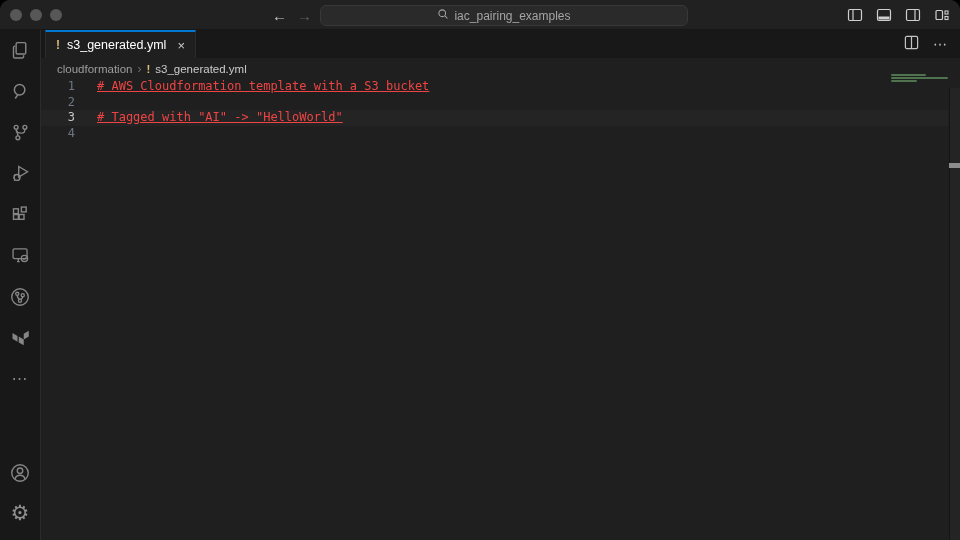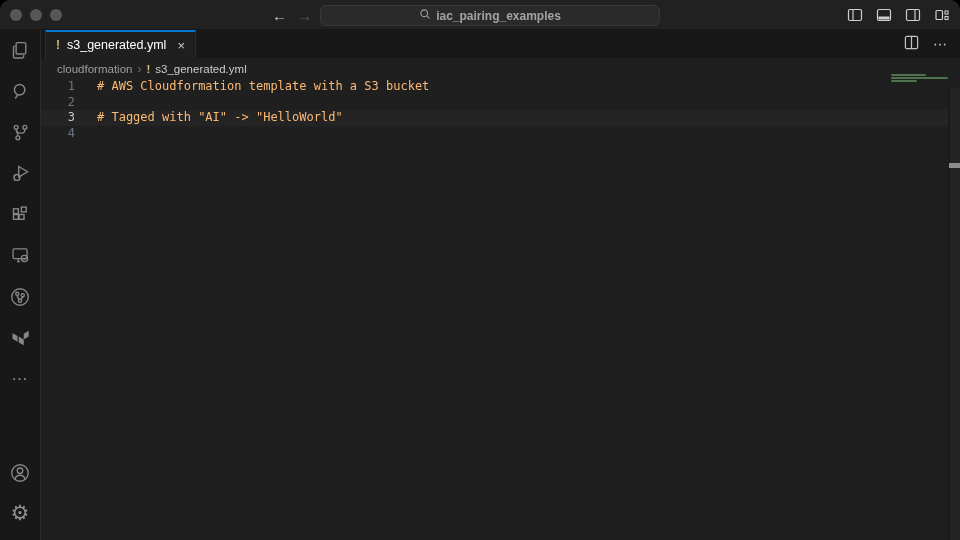--- a/index.html
+++ b/index.html
@@ -11,24 +11,24 @@
   
   .titlebar { position:absolute; top:0; left:0; right:0; height:30px;
               background:#212121; border-bottom:1px solid #171717;
               display:flex; align-items:center; }
   .traffic { display:flex; gap:8px; margin-left:10px; }
   .traffic span { width:12px; height:12px; border-radius:50%; background:#575757; display:block; }
   .nav { position:absolute; left:272px; top:0; height:30px; display:flex; align-items:center; gap:10px;
          font-size:15px; }
   .nav .back { color:#c9c9c9; }
   .nav .fwd  { color:#5f5f5f; }
-  .cmdcenter { position:absolute; left:320px; top:5px; width:340px; height:21px;
+  .cmdcenter { position:absolute; left:320px; top:5px; width:368px; height:21px;
                background:#2a2a2a; border:1px solid #383838; border-radius:6px;
                display:flex; align-items:center; justify-content:center; gap:5px;
-               color:#a4a4a4; font-size:12px;font-weight:bold; }
+               color:#a4a4a4; font-size:12px; }
   .cmdcenter svg { flex:0 0 auto; }
   .tb-icons { position:absolute; right:10px; top:0; height:30px;
               display:flex; align-items:center; gap:13px; }
   .tb-icons svg { display:block; }
 
   
   .activitybar { position:absolute; left:0; top:30px; bottom:0; width:41px;
                  background:#181818; border-right:1px solid #2b2b2b;
                  display:flex; flex-direction:column; align-items:center; }
   .ab-item { width:41px; height:41px; display:flex; align-items:center; justify-content:center;
@@ -57,21 +57,21 @@
                  display:flex; align-items:center; gap:5px; padding-left:16px;
                  font-size:11.5px; color:#9d9d9d; background:#1f1f1f; }
   .breadcrumbs .chev { color:#6d6d6d; font-size:12px; }
   .breadcrumbs .warn { color:#d7ba7d; font-weight:bold; }
   .breadcrumbs .file { color:#cccccc; }
 
   .code { position:absolute; left:0; top:49px; right:12px;
           font-family:"DejaVu Sans Mono", monospace; font-size:12px; }
   .line { display:flex; height:15.5px; line-height:15.5px; }
   .line .num { width:56px; padding-right:22px; text-align:right; color:#6e7681; flex:0 0 auto; }
-  .line .txt { color:#fdba74; white-space:pre; }
+  .line .txt { color:#ef4444; white-space:pre;text-decoration:underline; }
   .line.active { background:rgba(255,255,255,0.025); }
   .line.active .num { color:#c6c6c6; }
 
   .minimap { position:absolute; right:12px; top:44px; width:57px; height:16px; }
   .minimap .mbar { height:2px; margin-bottom:1px; background:#4f734f; border-radius:1px; }
 
   .ruler { position:absolute; right:0; top:58px; bottom:0; width:11px;
            background:#242424; border-left:1px solid #151515; }
   .cursor-marker { position:absolute; right:0; top:75px; width:11px; height:5px; background:#8d8d8d; }
 </style>

